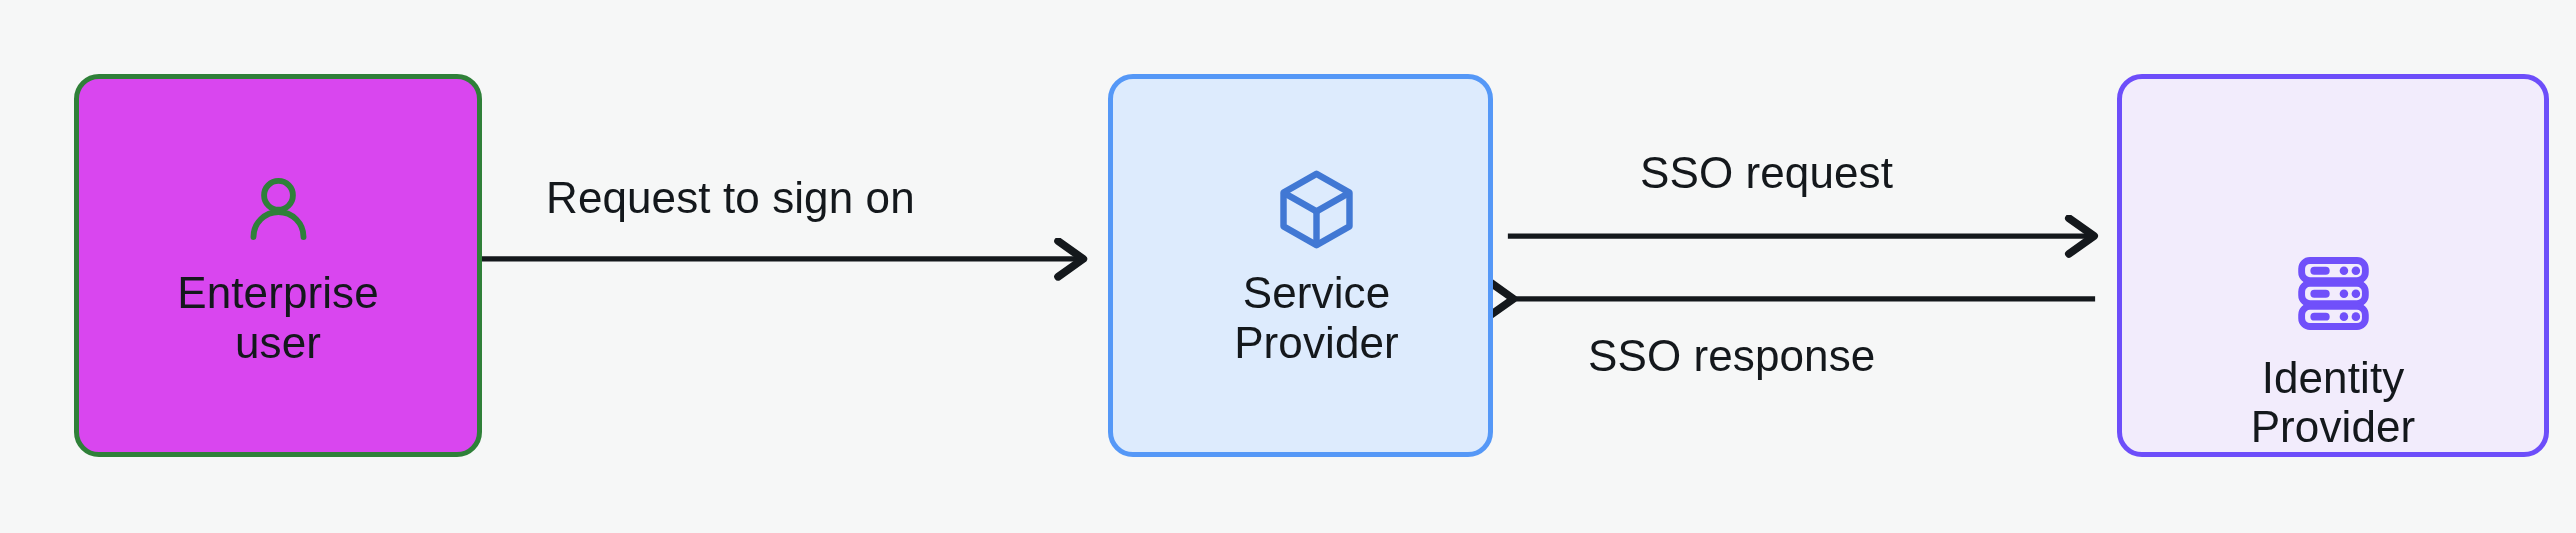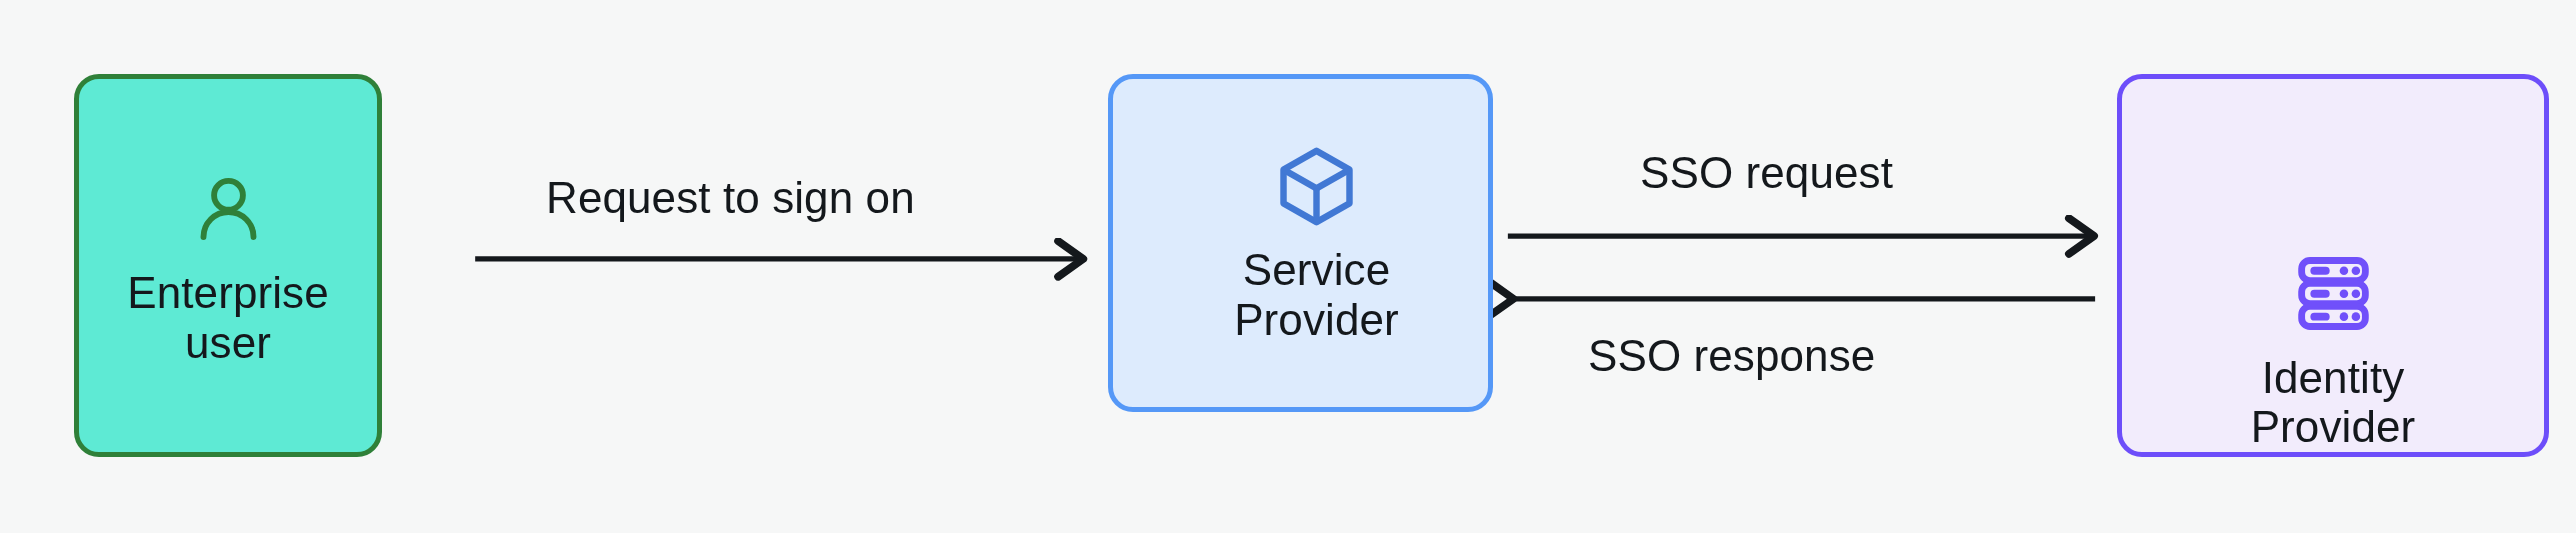--- a/index.html
+++ b/index.html
@@ -48,30 +48,30 @@
     text-align: center;
     letter-spacing: 0.1px;
     white-space: pre-line;
     font-weight: 400;
   }
 
   
   #node-enterprise-user {
     left: 74px;
     top: 74px;
-    width: 308px;
+    width: 408px;
     height: 383px;
-    background: #5eead4;
+    background: #d946ef;
     border-color: #2f8039;
   }
   #node-service-provider {
     left: 1108px;
     top: 74px;
     width: 385px;
-    height: 338px;
+    height: 383px;
     background: #ddebfd;
     border-color: #5598f7;
     padding-left: 32px;
   }
   #node-identity-provider {
     left: 2117px;
     top: 74px;
     width: 432px;
     height: 383px;
     background: #f2ecfc;

